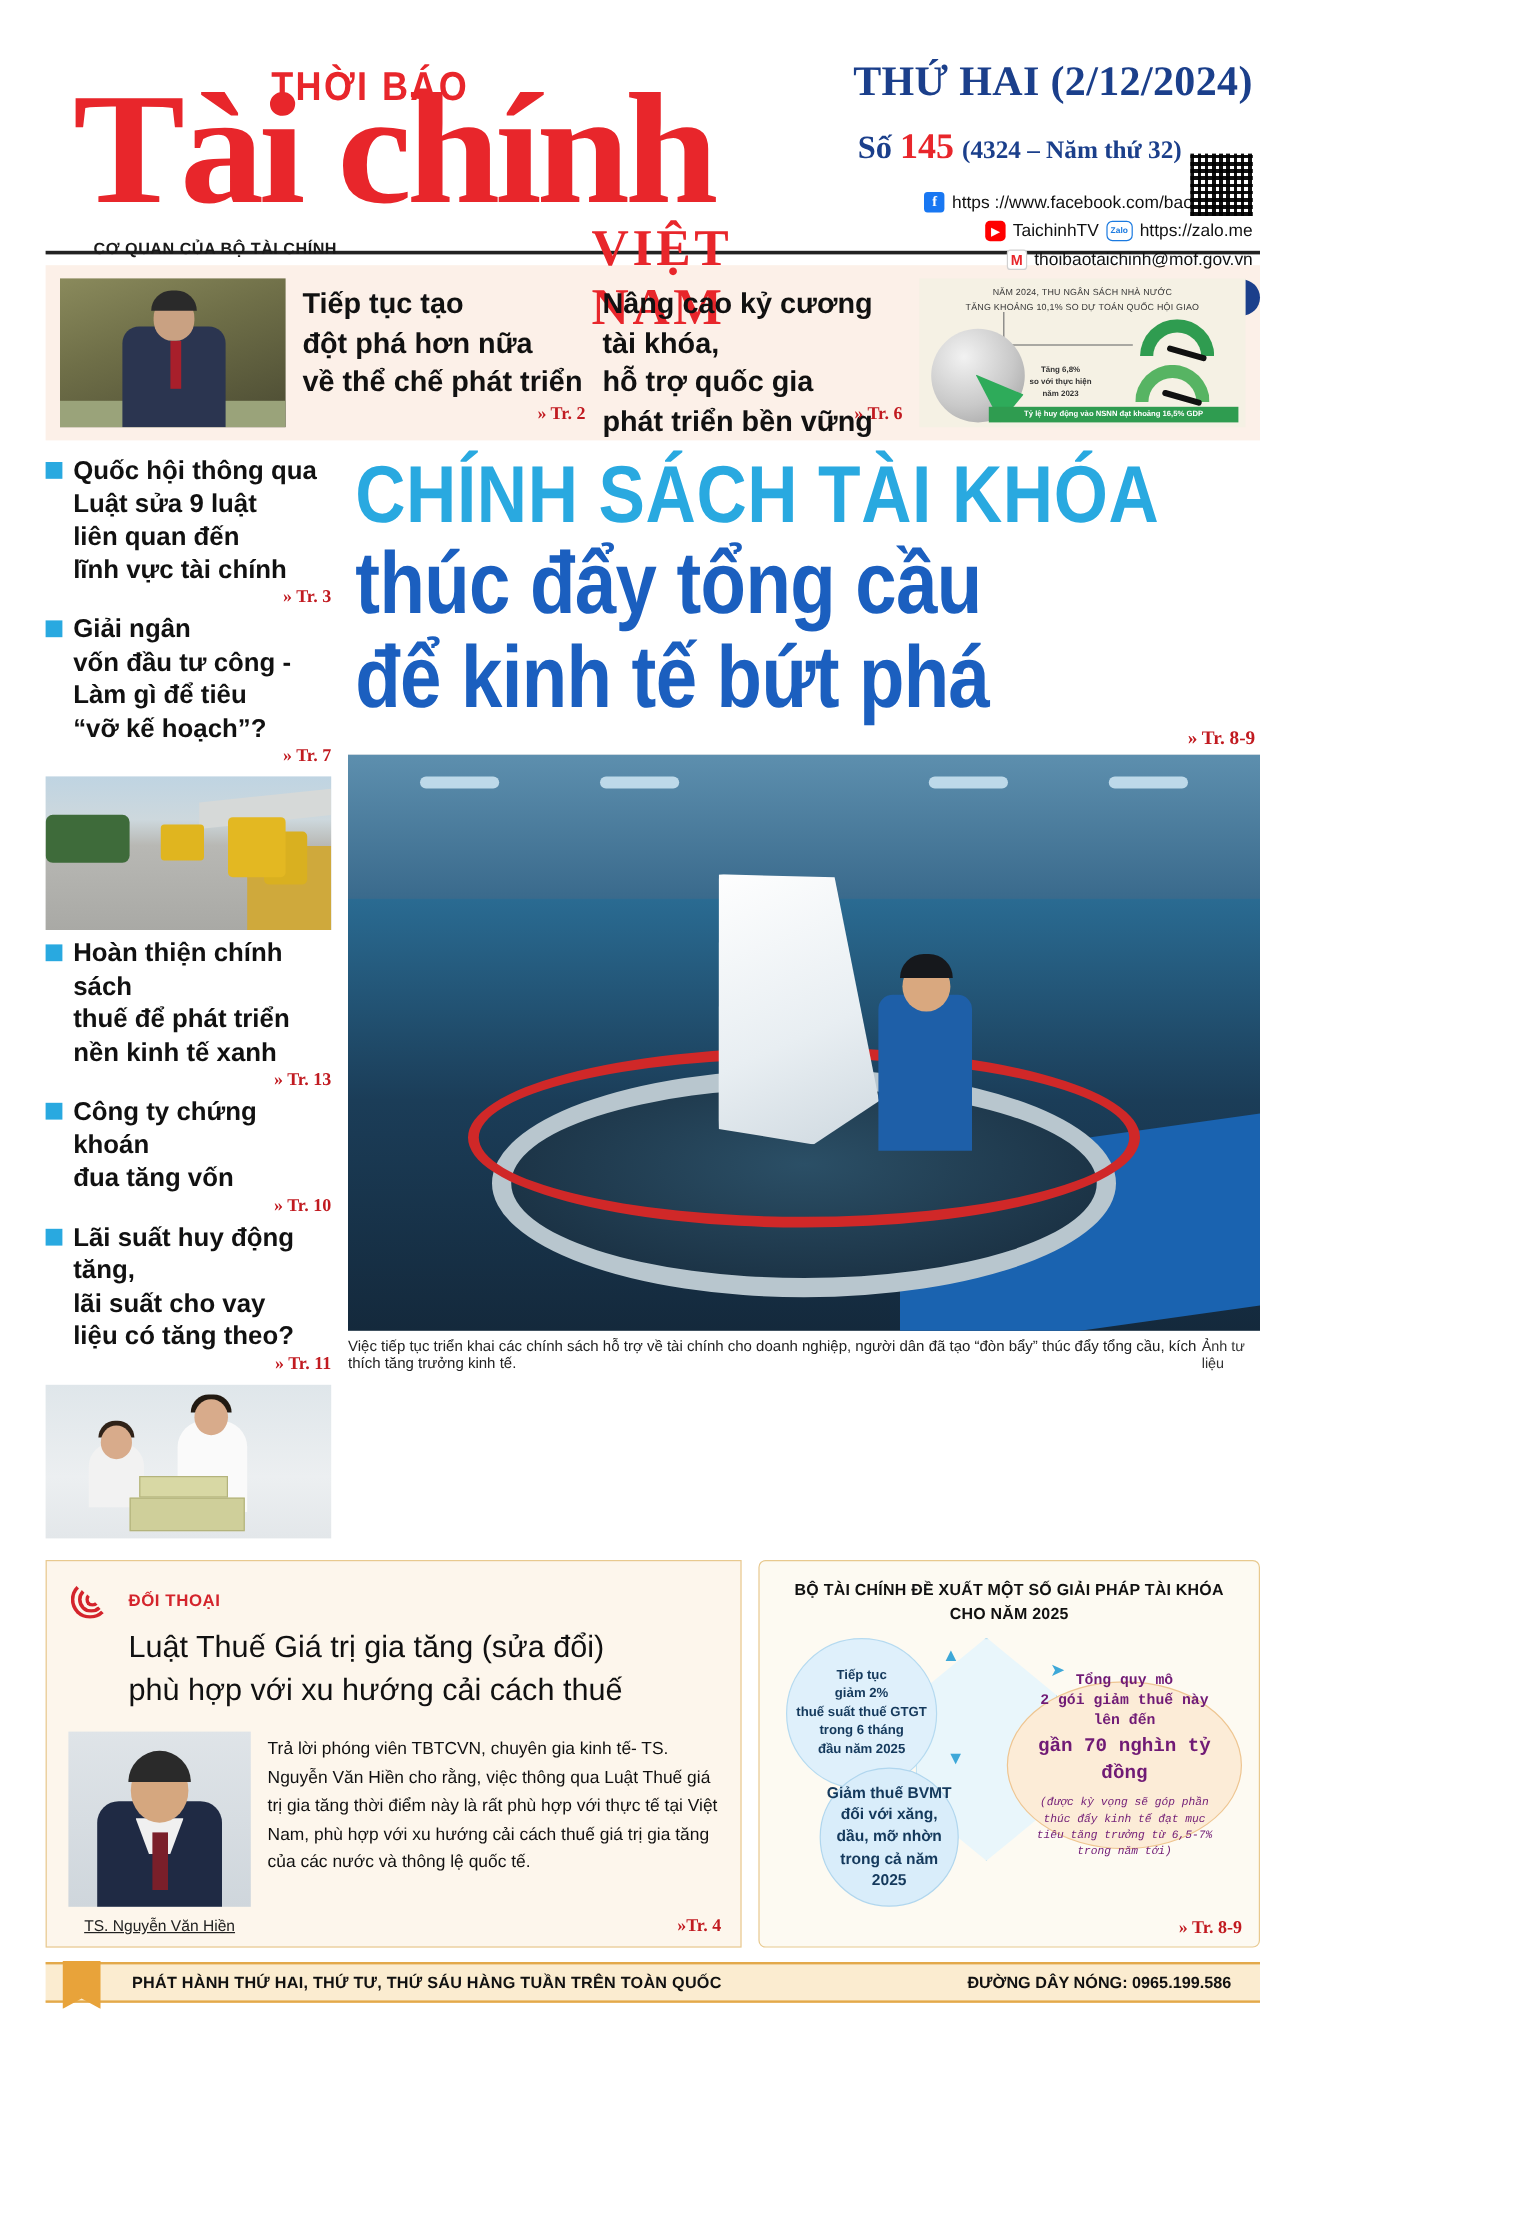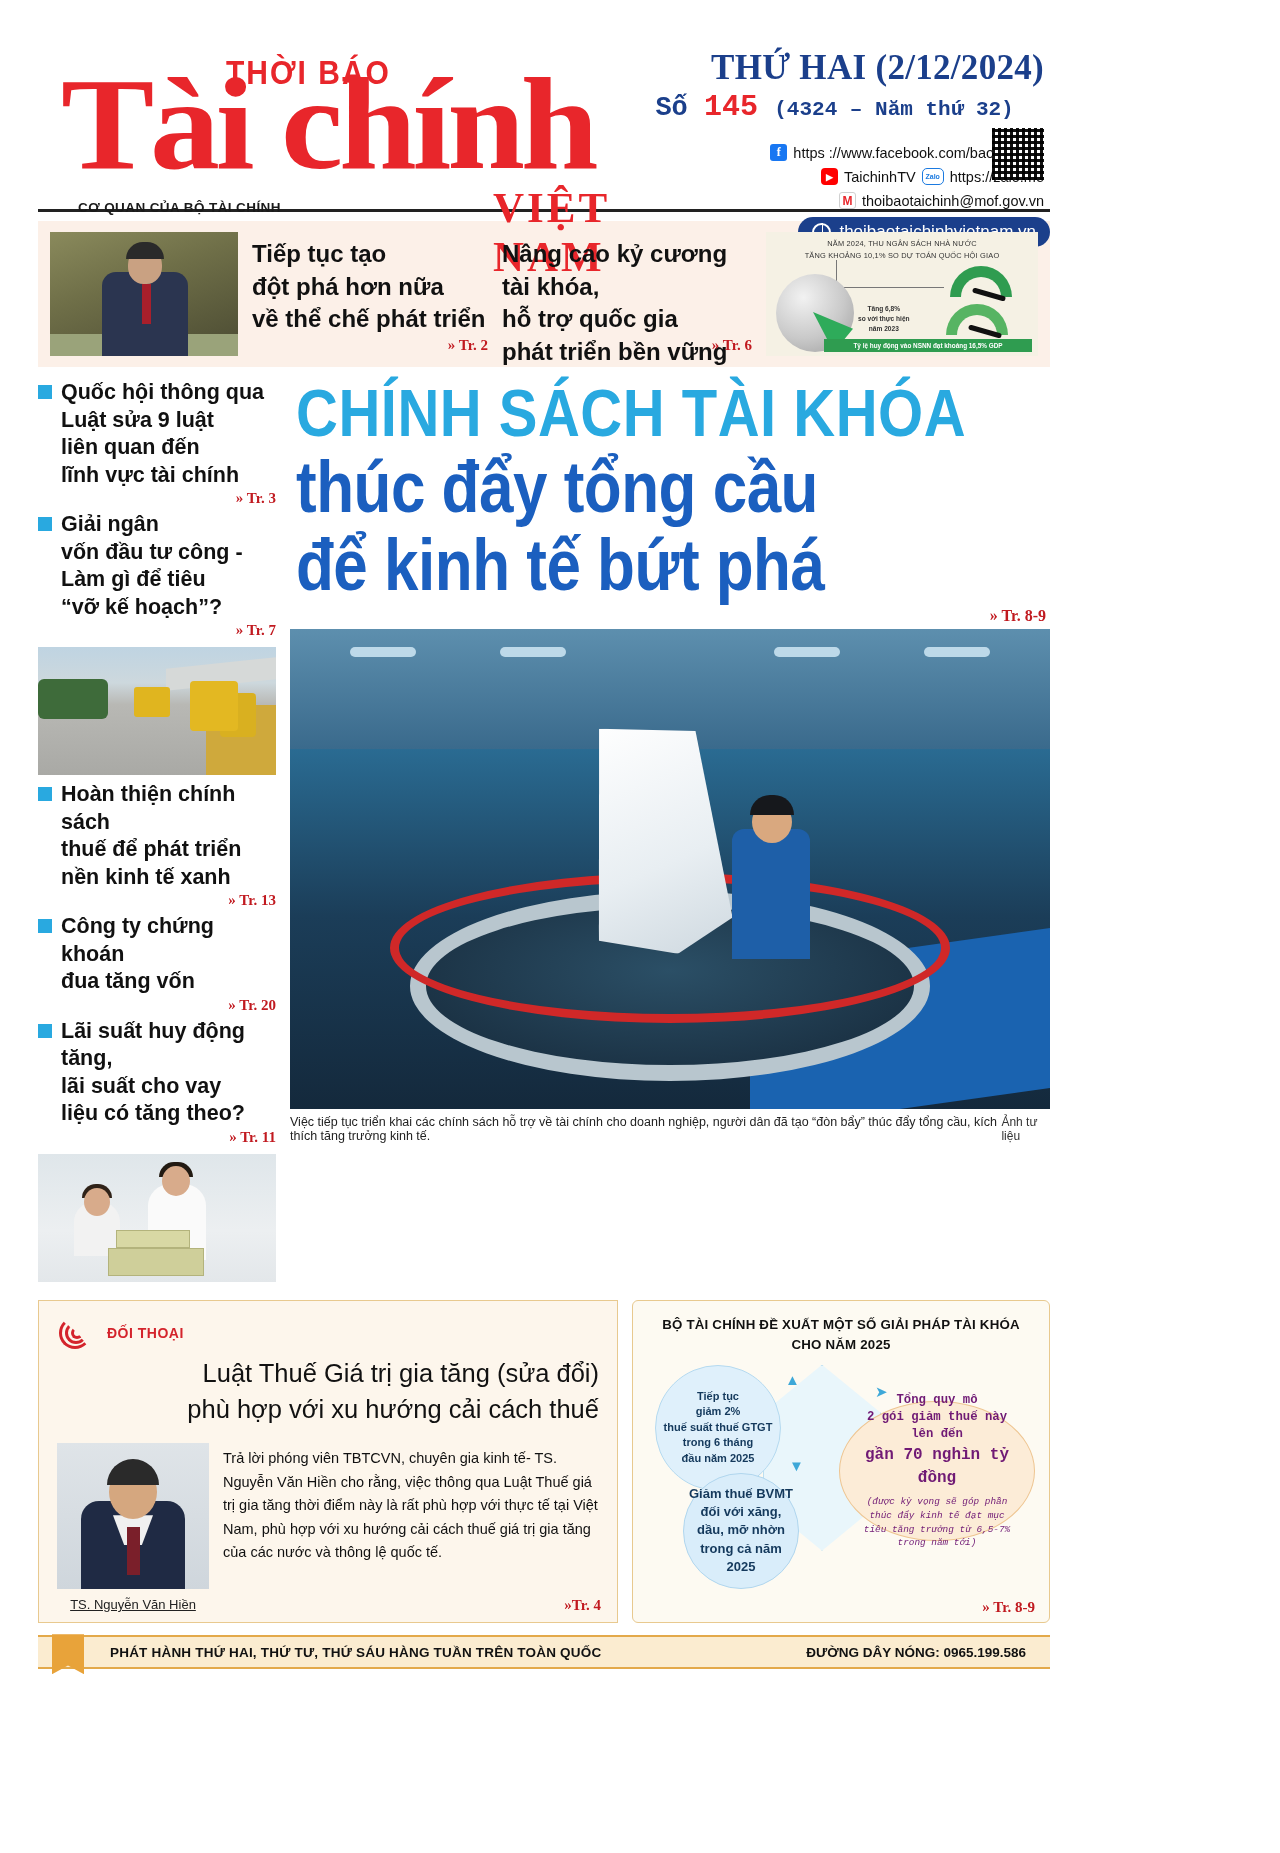--- a/index.html
+++ b/index.html
@@ -38,23 +38,23 @@
     font-size: 13.5px; font-weight: bold; color: #1a1a1a;
     letter-spacing: 0.4px;
   }
   .mast-right { position: relative; flex: 1; padding-top: 48px; }
   .dateline {
     text-align: right; color: #1b3f8b; font-weight: bold;
     font-family: "Liberation Serif", serif; font-size: 35px;
     letter-spacing: 0.3px; padding-right: 6px;
   }
   .issue {
-    text-align: left; color: #1b3f8b; font-weight: bold;
-    font-family: Liberation Mono, monospace; font-size: 27px;
-    padding-right: 6px; margin-top: 2px;
+    text-align: center; color: #1b3f8b; font-weight: bold;
+    font-family: Liberation Serif, serif; font-size: 27px;
+    padding-right: 6px; margin-top: 18px;
   }
   .issue .num { color: #e8262b; font-size: 30px; }
   .issue .small { font-size: 21px; }
 
   .contact { margin-top: 18px; padding-right: 6px; }
   .crow { display: flex; align-items: center; justify-content: flex-end; gap: 6px; height: 21px; margin-bottom: 3px; font-size: 14.5px; color: #111; }
   .ic { width: 17px; height: 17px; border-radius: 3px; display: inline-flex; align-items: center; justify-content: center; color: #fff; font-size: 12px; font-weight: bold; flex-shrink: 0; }
   .ic.fb { background: #1877f2; font-family: "Liberation Serif", serif; }
   .ic.yt { background: #ff0000; border-radius: 4px; font-size: 9px; }
   .ic.zalo { background: #fff; border: 1.5px solid #1b7ae0; color: #1b7ae0; font-size: 7px; border-radius: 5px; width:22px; }
@@ -168,21 +168,21 @@
   
   .bottom { display: flex; gap: 14px; margin-top: 12px; }
   .dialog { flex: 1; background: #fdf6ec; border: 1px solid #e8c98f; position: relative; padding: 14px 18px 10px 18px; }
   .dlabel { display: flex; align-items: center; gap: 6px; margin-bottom: 4px; }
   .dlabel .arcs { width: 44px; height: 36px; position: relative; flex-shrink: 0; }
   .dlabel .arcs span { position: absolute; border: 3px solid #d4242c; border-right-color: transparent; border-top-color: transparent; border-radius: 50%; }
   .dlabel .a1 { left: 2px; top: 2px; width: 32px; height: 32px; }
   .dlabel .a2 { left: 8px; top: 7px; width: 22px; height: 22px; }
   .dlabel .a3 { left: 14px; top: 12px; width: 12px; height: 12px; }
   .dlabel .dtxt { color: #d4242c; font-weight: bold; font-size: 14px; letter-spacing: 0.5px; }
-  .dtitle { font-size: 25.5px; color: #111; line-height: 1.42; margin: 2px 0 0 50px; text-align: right; }
+  .dtitle { font-size: 25.5px; color: #111; line-height: 1.42; margin: 2px 0 0 50px; }
   .dbody { display: flex; gap: 14px; margin-top: 16px; }
   .dportrait { width: 152px; flex-shrink: 0; }
   .dpic { width: 152px; height: 146px; background: linear-gradient(180deg,#dfe4e8 0%,#cfd6dc 100%); position: relative; overflow: hidden; }
   .dpic .sh { position:absolute; left:24px; top:58px; width:104px; height:92px; background:#1f2a44; border-radius:18px 18px 0 0; }
   .dpic .hd { position:absolute; left:52px; top:22px; width:48px; height:54px; background:#d5a77f; border-radius:50%; }
   .dpic .hr { position:absolute; left:50px; top:16px; width:52px; height:26px; background:#2a2a2a; border-radius:26px 26px 0 0; }
   .dpic .ti { position:absolute; left:70px; top:84px; width:13px; height:48px; background:#7a1f2a; }
   .dpic .sr { position:absolute; left:56px; top:72px; width:40px; height:30px; background:#f0f0f0; clip-path: polygon(0 0,100% 0,72% 100%,28% 100%); }
   .dcap { text-align: center; font-size: 13px; color: #222; margin-top: 8px; text-decoration: underline; }
   .dtext { font-size: 14.5px; color: #111; line-height: 1.62; padding-top: 4px; }
@@ -350,21 +350,21 @@
       </div>
 
       <div class="sb-item">
         <div class="sb-head">
           <span class="bullet"></span>
           <span>
             <span>Công ty chứng khoán</span><br>
             <span>đua tăng vốn</span>
           </span>
         </div>
-        <div class="sb-ref">» Tr. 20</div>
+        <div class="sb-ref">» Tr. 10</div>
       </div>
 
       <div class="sb-item">
         <div class="sb-head">
           <span class="bullet"></span>
           <span>
             <span>Lãi suất huy động tăng,</span><br>
             <span>lãi suất cho vay</span><br>
             <span>liệu có tăng theo?</span>
           </span>

